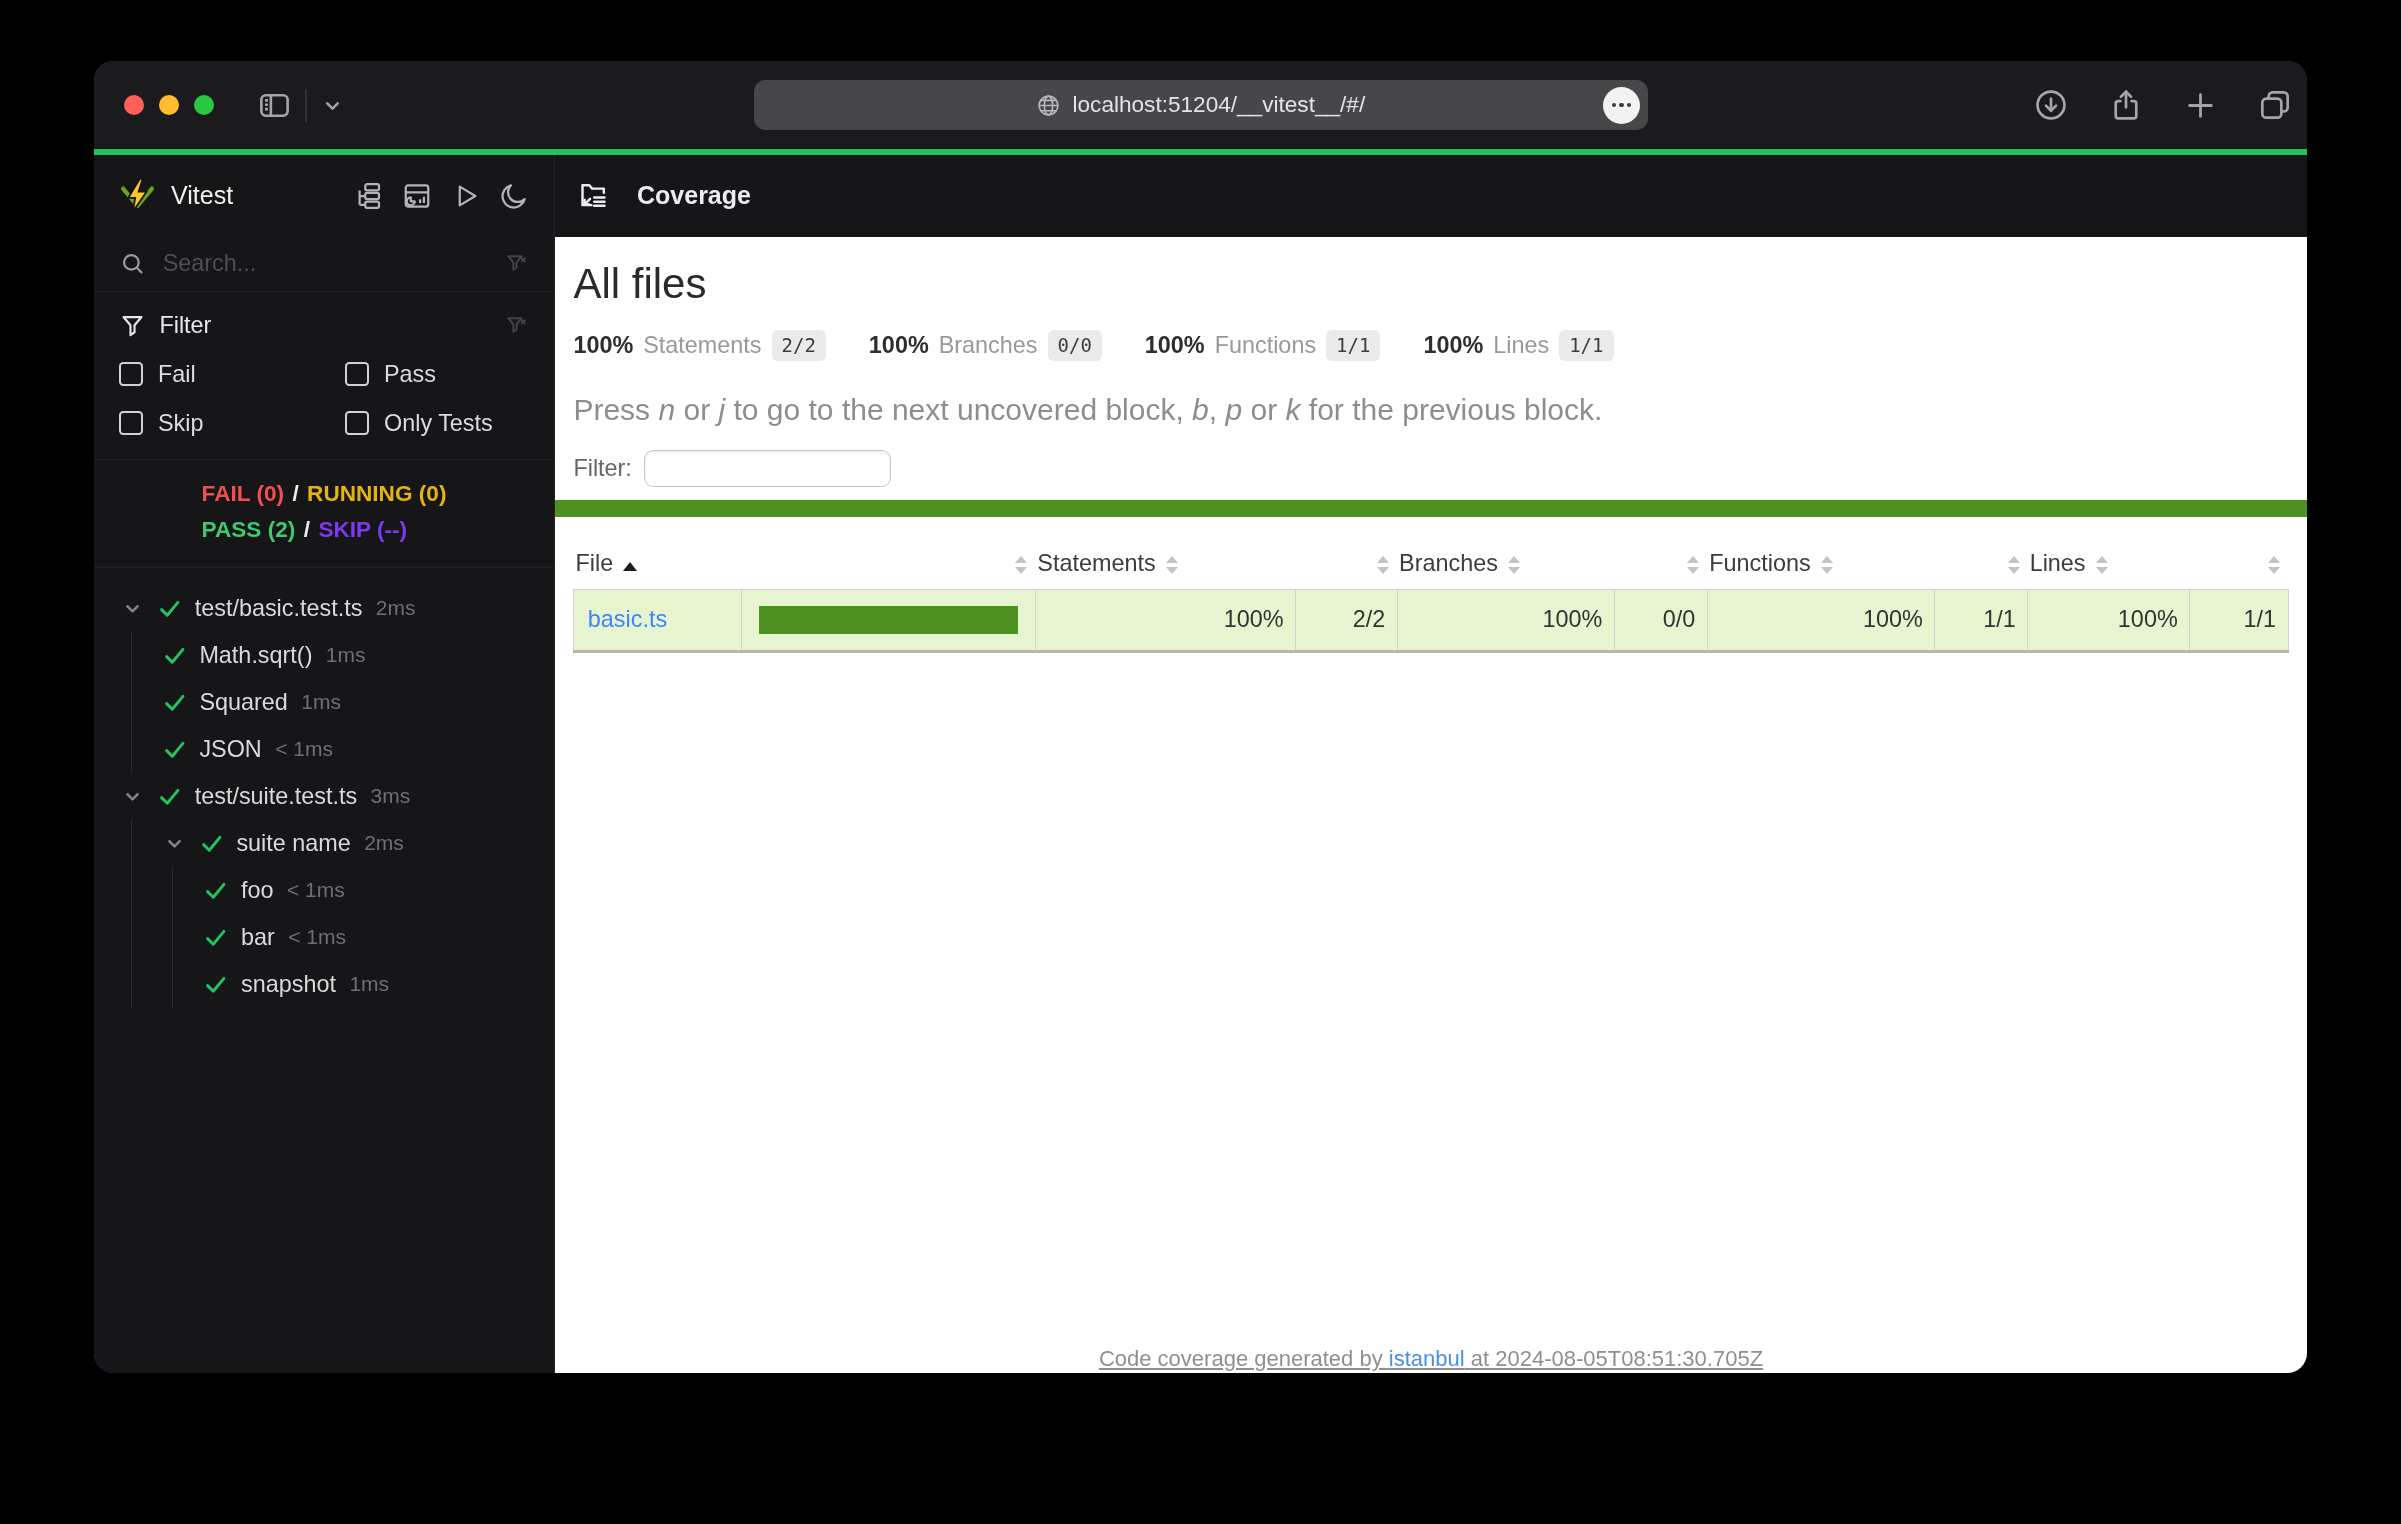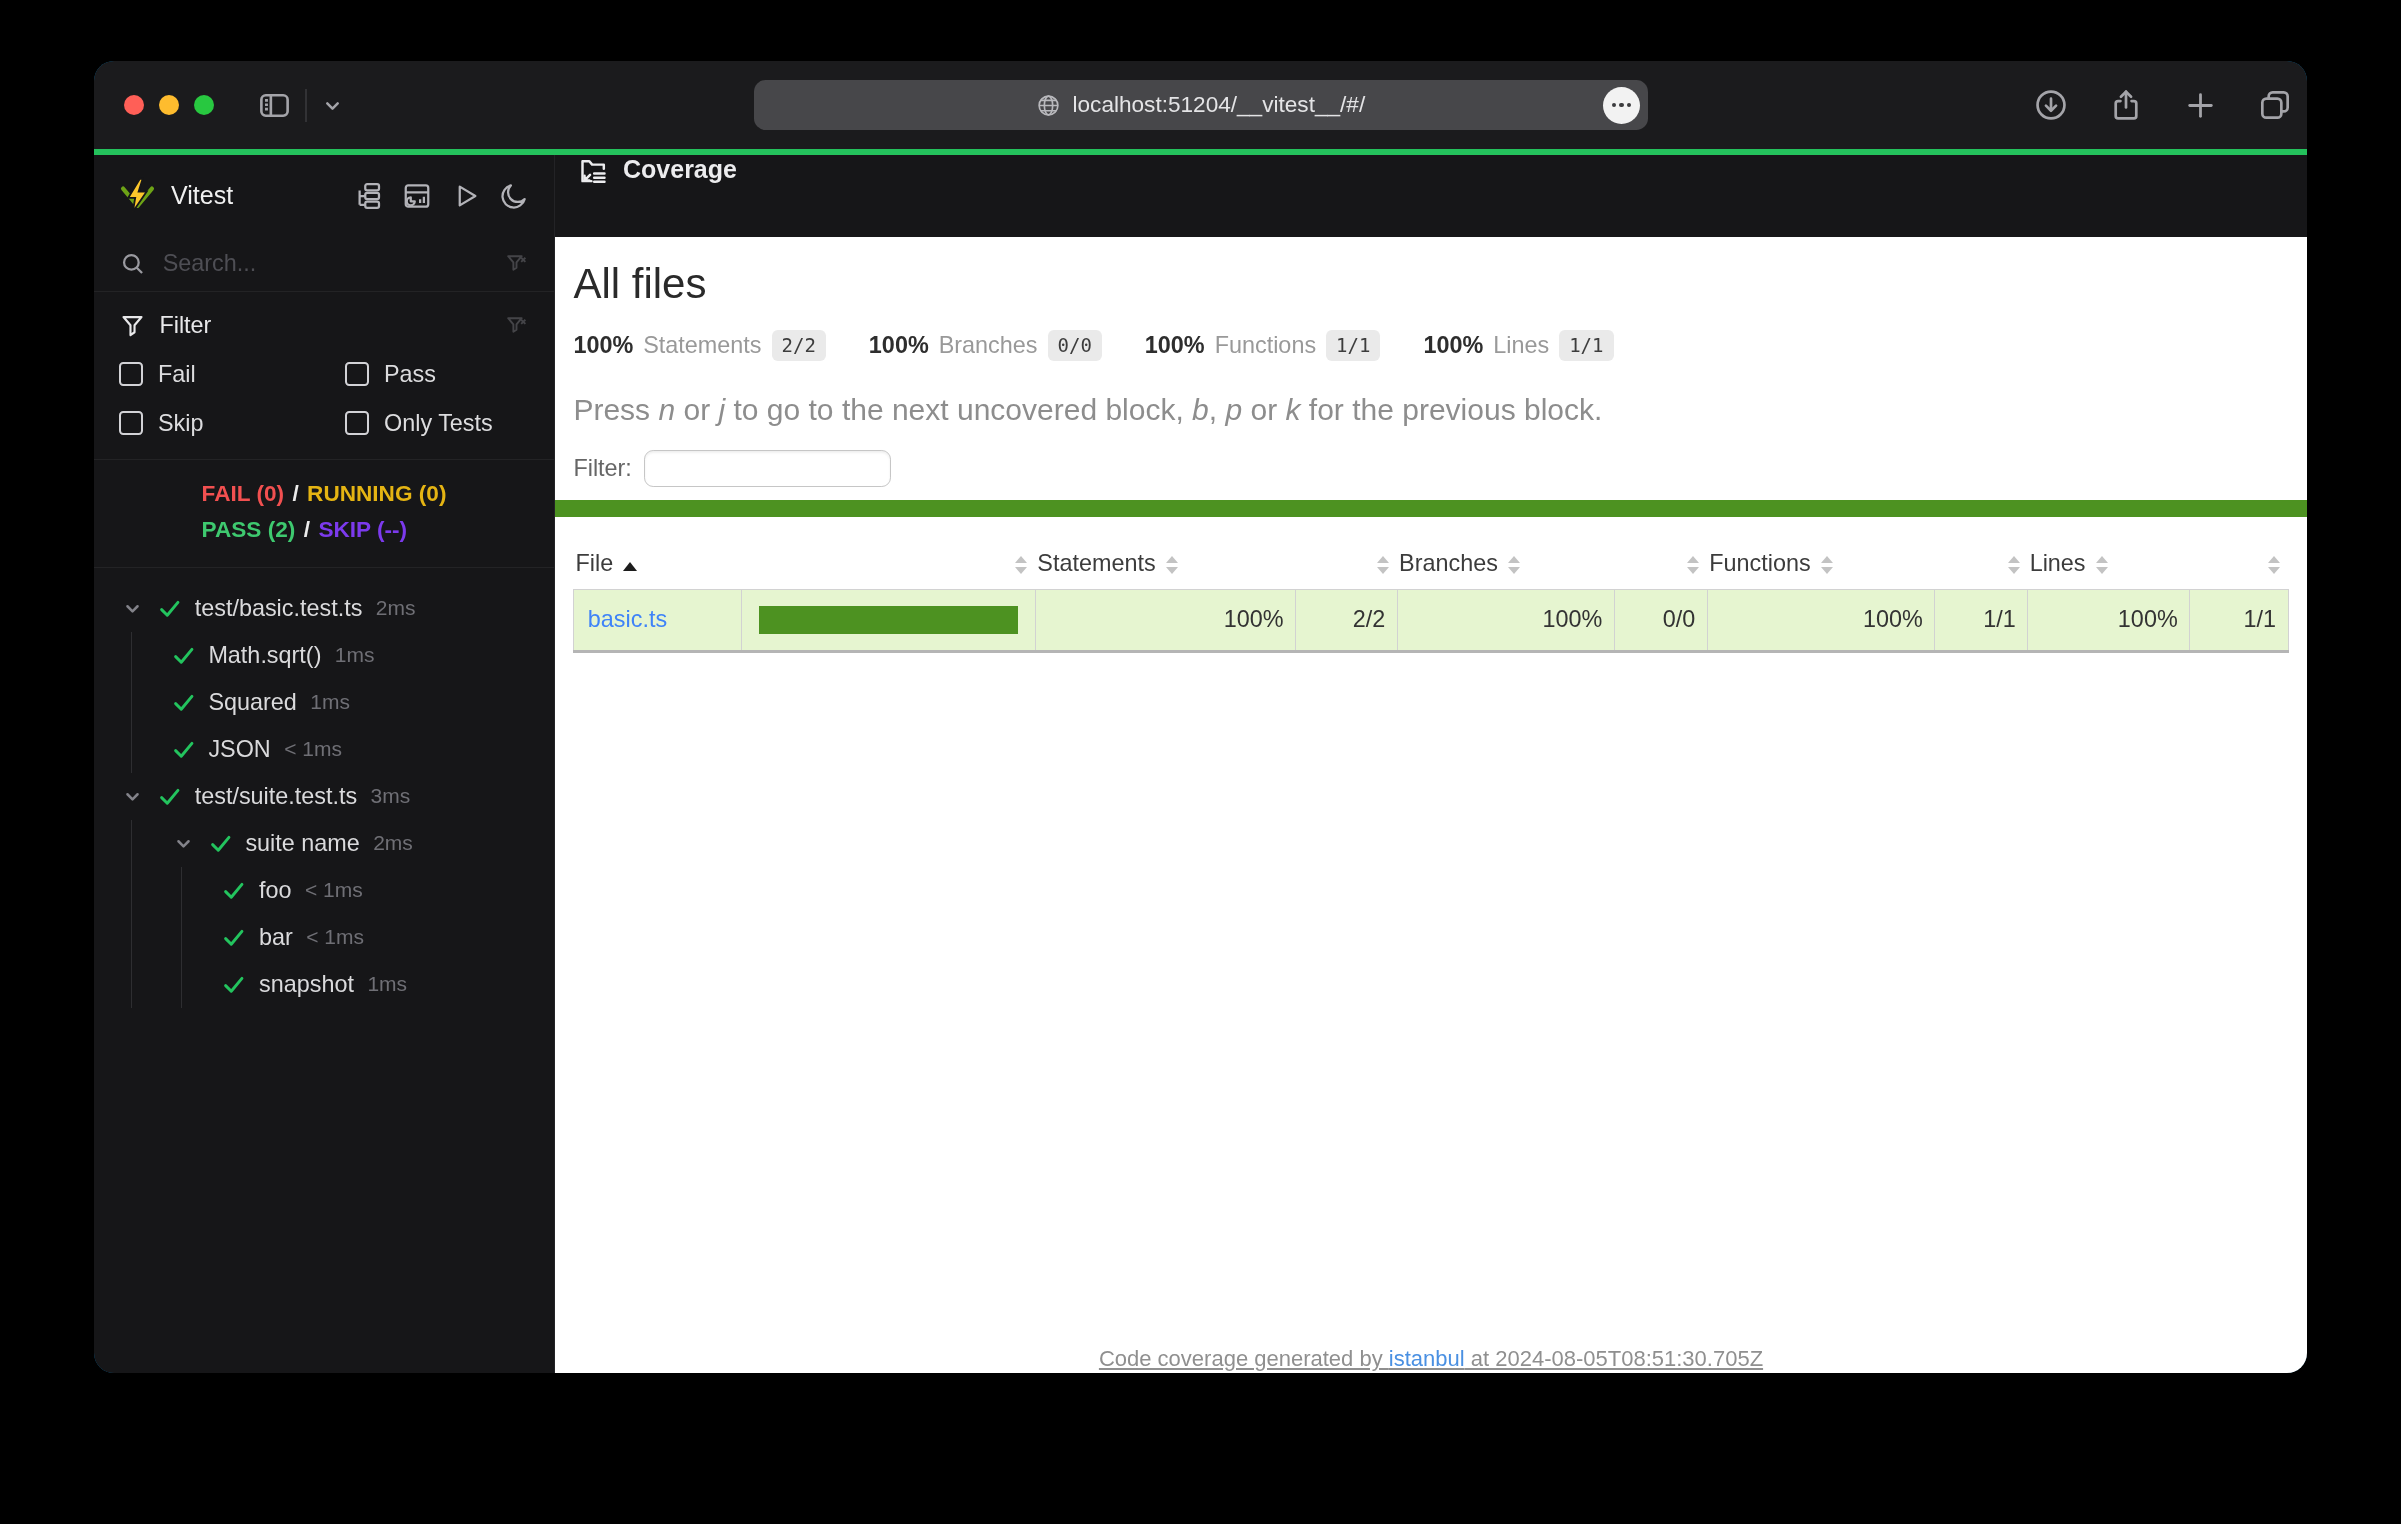--- a/index.html
+++ b/index.html
@@ -54,25 +54,25 @@
   .sb-status { padding:16.7px 0 18.4px; border-bottom:1.7px solid #232325; }
   .sb-status-inner { width:fit-content; margin:0 auto; font-size:22.6px; font-weight:bold; line-height:36px; }
   .sb-status-inner .sep { margin:0 8.4px; }
 
   .tree { padding:16.7px 0 0 25px; font-size:23.4px; color:#dadadc; }
   .trow { height:47px; display:flex; align-items:center; cursor:pointer; }
   .trow .dur { color:#6f6f75; font-size:21px; margin-left:13.4px; }
   .trow .tlabel { margin-left:1.7px; }
   .tchev { width:27px; height:27px; margin-right:10px; color:#83838a; flex-shrink:0; }
   .tcheck { width:27px; height:27px; margin-right:10px; color:#23c45e; flex-shrink:0; }
-  .tgroup { border-left:1.7px solid #2e2e31; margin-left:11.7px; padding-left:38px; }
+  .tgroup { border-left:1.7px solid #2e2e31; margin-left:11.7px; padding-left:29px; }
   .tgroup.inner { margin-left:11.7px; }
 
   
-  .cov-header { height:82px; display:flex; padding:0 22px; gap:13px; color:#ececee; }
+  .cov-header { height:82px; display:flex; align-items:center; padding:0 22px; gap:27px; color:#ececee; }
   .cov-header .t { font-size:25px; font-weight:bold; }
 
   
   .page { flex:1; background:#fff; display:flex; flex-direction:column; padding:16.7px 18.4px 20px; overflow:hidden; }
   .h1 { font-size:42px; font-weight:normal; color:#2a2a2a; margin-top:6.7px; }
   .stats { display:flex; align-items:center; gap:43px; margin-top:22px; }
   .stat { display:flex; align-items:center; gap:10px; }
   .stat .pct { font-size:23.4px; font-weight:bold; color:#2e2e2e; }
   .stat .slabel { font-size:23.4px; color:#999; }
   .stat .badge { font-family:"DejaVu Sans Mono", monospace; font-size:19px; color:#3d3d3d;

